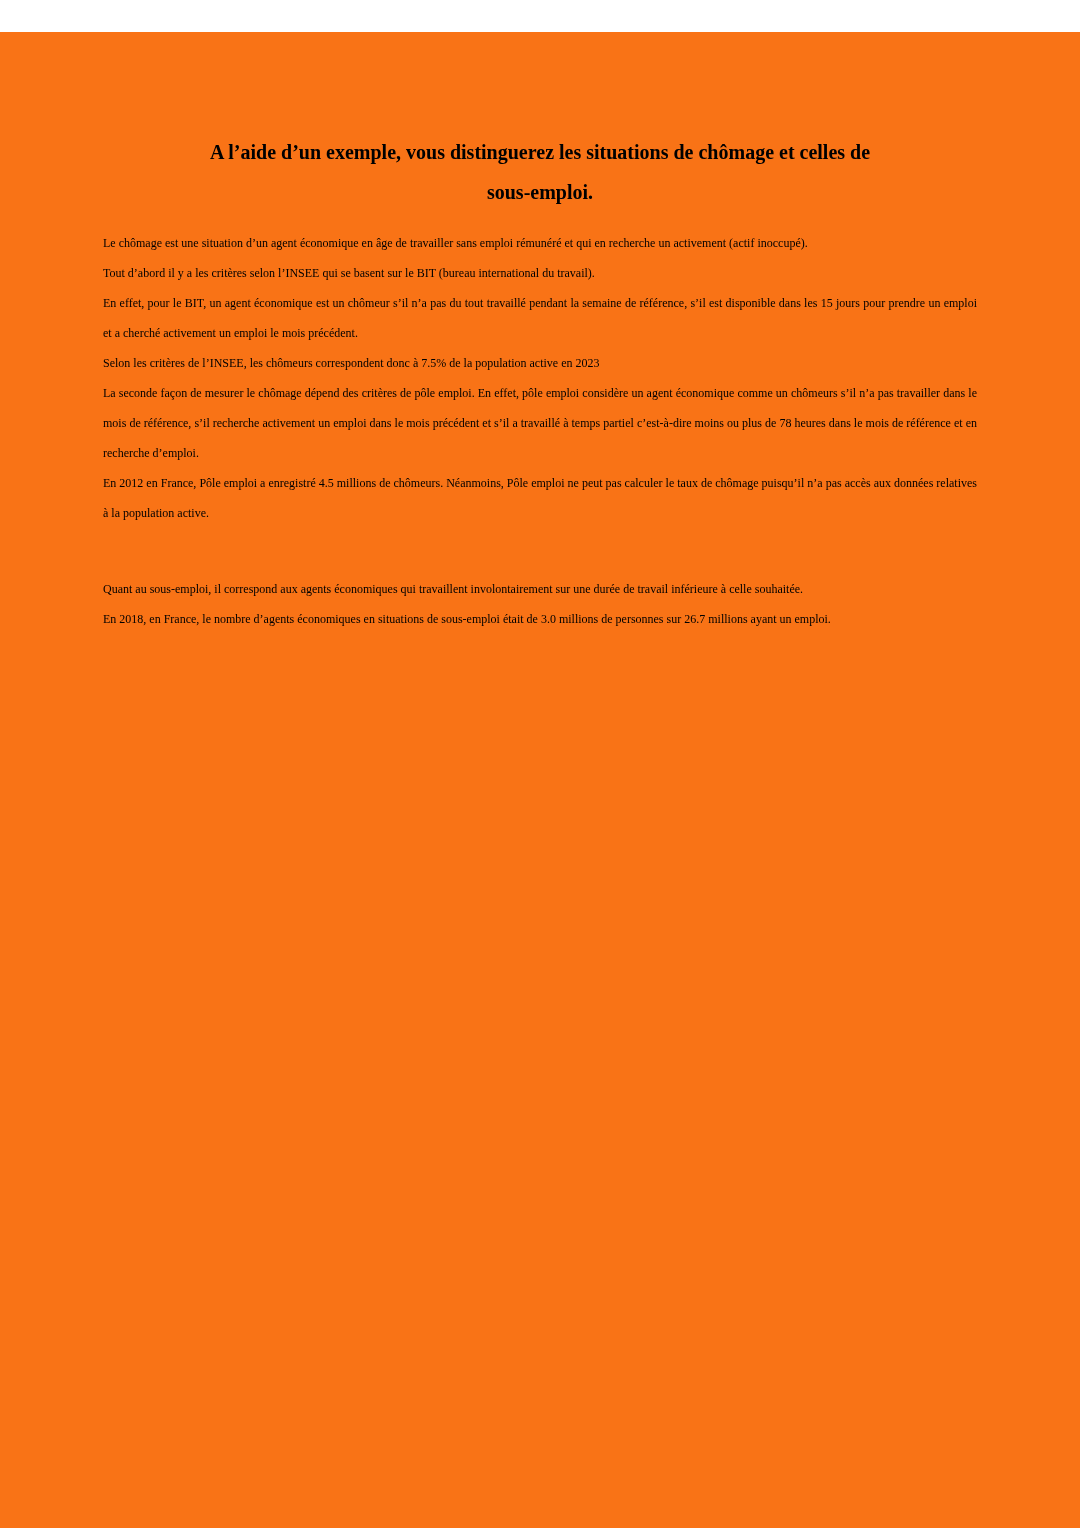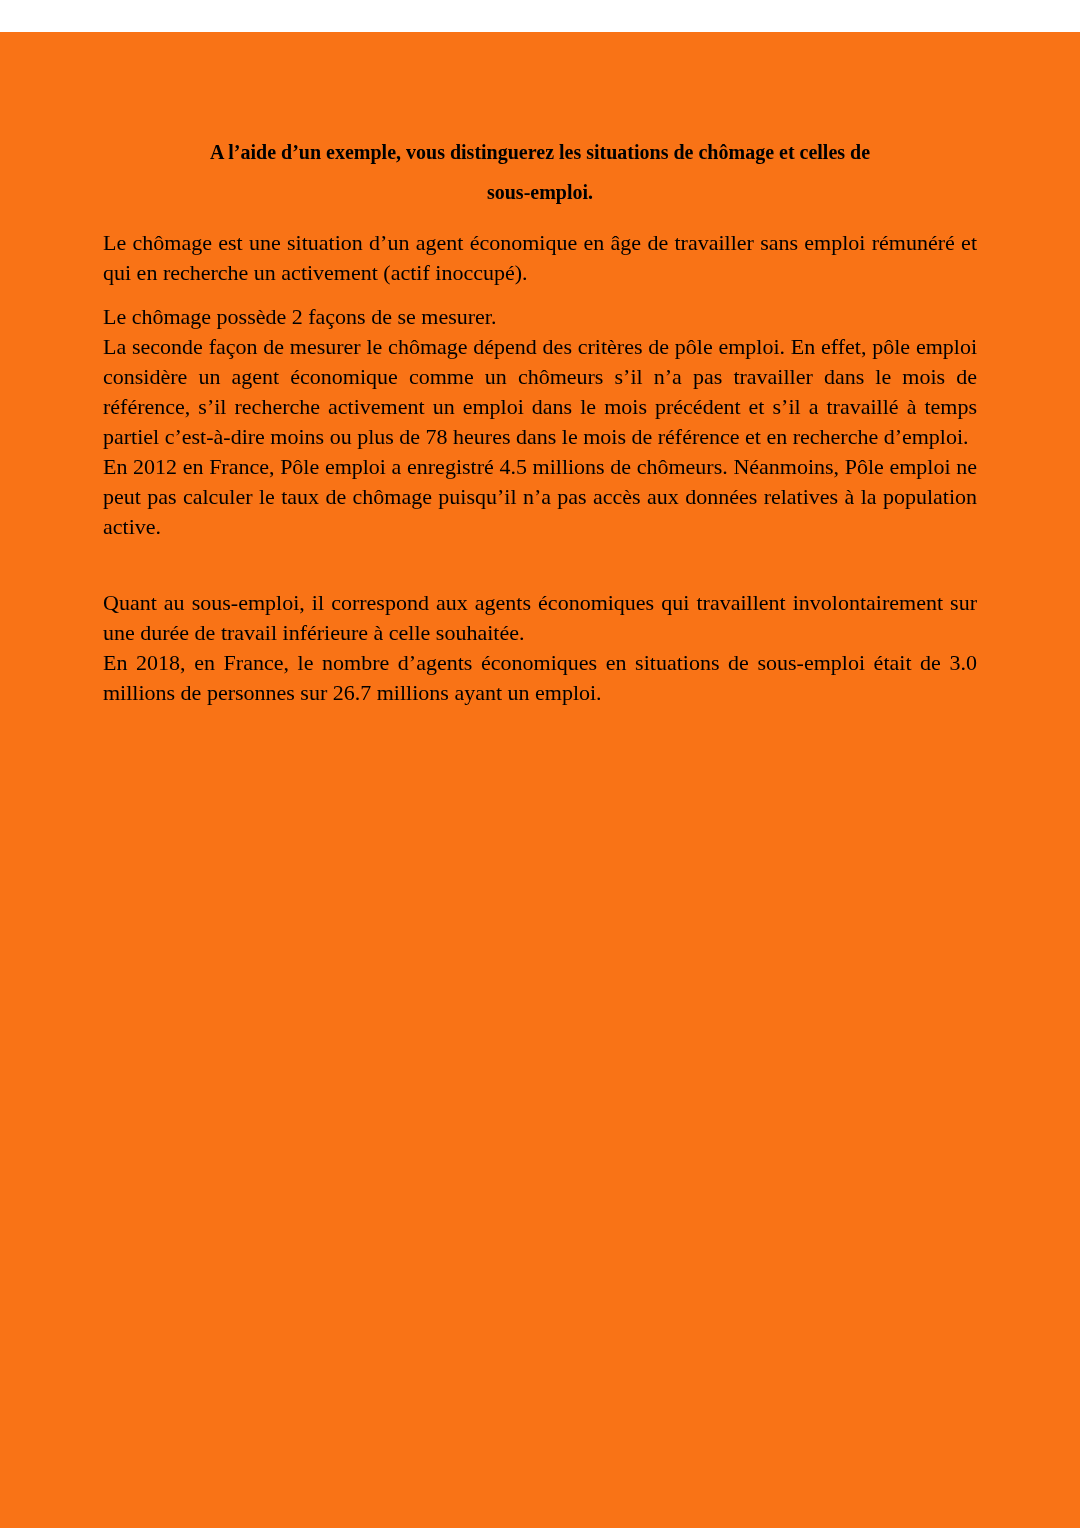--- a/index.html
+++ b/index.html
@@ -26,21 +26,21 @@
     font-size: 20px;
     font-weight: bold;
     text-align: center;
     line-height: 2.0;
     margin: 0 28px 16px 28px;
   }
   .doc-title .title-line {
     display: block;
   }
   .para {
-    font-size: 22px;
+    font-size: 12px;
     line-height: 30px;
     text-align: justify;
     margin: 0;
   }
   .gap-small {
     margin-top: 14px;
   }
   .gap-large {
     margin-top: 46px;
   }
@@ -50,20 +50,22 @@
 
 <div class="page">
 
   <h1 class="doc-title">
     <span class="title-line">A l’aide d’un exemple, vous distinguerez les situations de chômage et celles de</span>
     <span class="title-line">sous-emploi.</span>
   </h1>
 
   <p class="para">Le chômage est une situation d’un agent économique en âge de travailler sans emploi rémunéré et qui en recherche un activement (actif inoccupé).</p>
 
-  <p class="para gap-small">Le chômage possède 2 façons de se mesurer.</p>
+  <p class="para">Tout d’abord il y a les critères selon l’INSEE qui se basent sur le BIT (bureau international du travail).</p>
+  <p class="para">En effet, pour le BIT, un agent économique est un chômeur s’il n’a pas du tout travaillé pendant la semaine de référence, s’il est disponible dans les 15 jours pour prendre un emploi et a cherché activement un emploi le mois précédent.</p>
+  <p class="para">Selon les critères de l’INSEE, les chômeurs correspondent donc à 7.5% de la population active en 2023</p>
   <p class="para">La seconde façon de mesurer le chômage dépend des critères de pôle emploi. En effet, pôle emploi considère un agent économique comme un chômeurs s’il n’a pas travailler dans le mois de référence, s’il recherche activement un emploi dans le mois précédent et s’il a travaillé à temps partiel c’est-à-dire moins ou plus de 78 heures dans le mois de référence et en recherche d’emploi.</p>
   <p class="para">En 2012 en France, Pôle emploi a enregistré 4.5 millions de chômeurs. Néanmoins, Pôle emploi ne peut pas calculer le taux de chômage puisqu’il n’a pas accès aux données relatives à la population active.</p>
 
   <p class="para gap-large">Quant au sous-emploi, il correspond aux agents économiques qui travaillent involontairement sur une durée de travail inférieure à celle souhaitée.</p>
   <p class="para">En 2018, en France, le nombre d’agents économiques en situations de sous-emploi était de 3.0 millions de personnes sur 26.7 millions ayant un emploi.</p>
 
 </div>
 
 </body></html>

